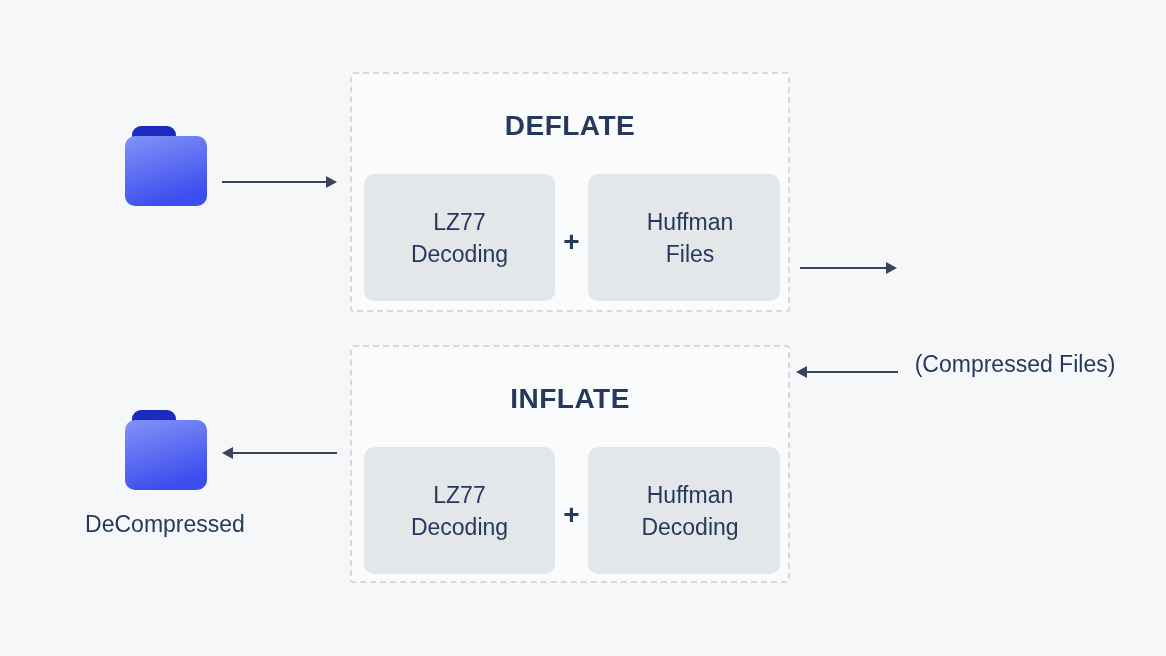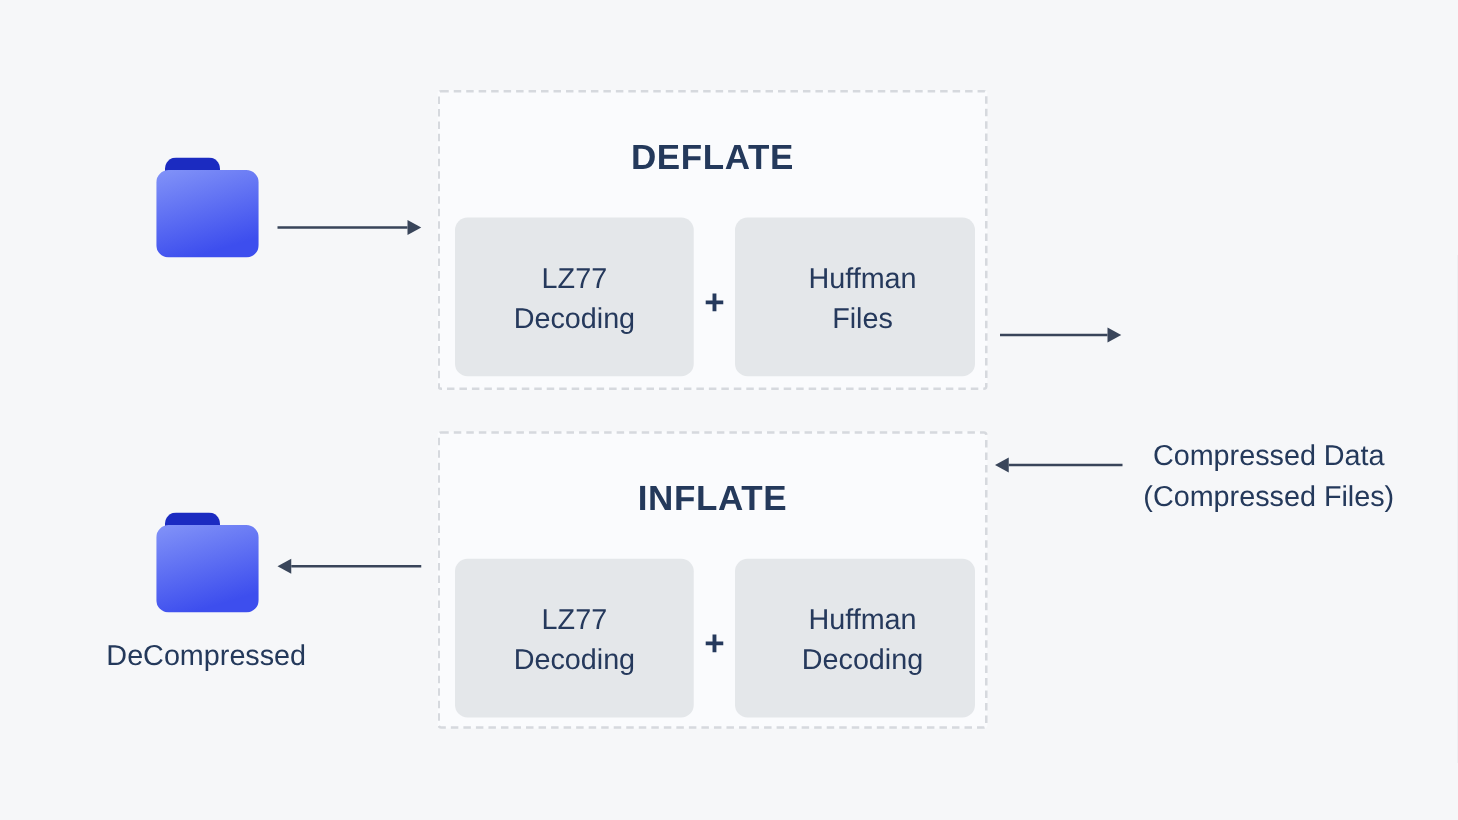--- a/index.html
+++ b/index.html
@@ -143,21 +143,20 @@
     <div class="plus-operator">+</div>
     <div class="step-box second">
       <span>Huffman</span>
       <span>Files</span>
     </div>
   </div>
 
   <div class="arrow right" id="arrow-deflate-to-gzip"></div>
 
   <div class="node-label" id="compressed-label">
-    <div>Compressed Data</div>
     <div>(Compressed Files)</div>
   </div>
 
   <div class="arrow left" id="arrow-gzip-to-inflate"></div>
 
   <div class="process-box" id="inflate-box">
     <div class="process-title">INFLATE</div>
     <div class="step-box first">
       <span>LZ77</span>
       <span>Decoding</span>

